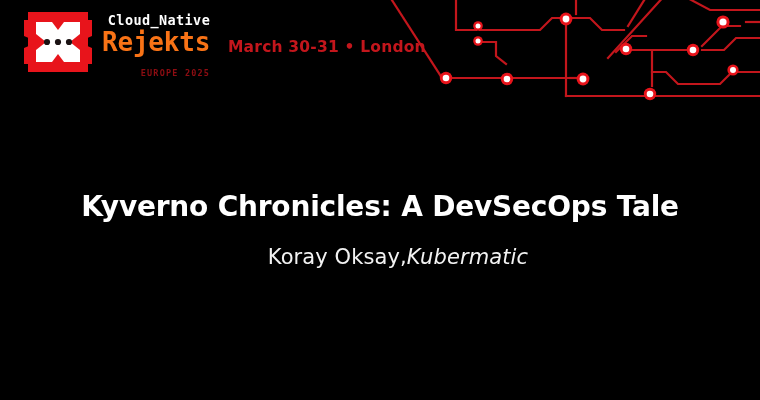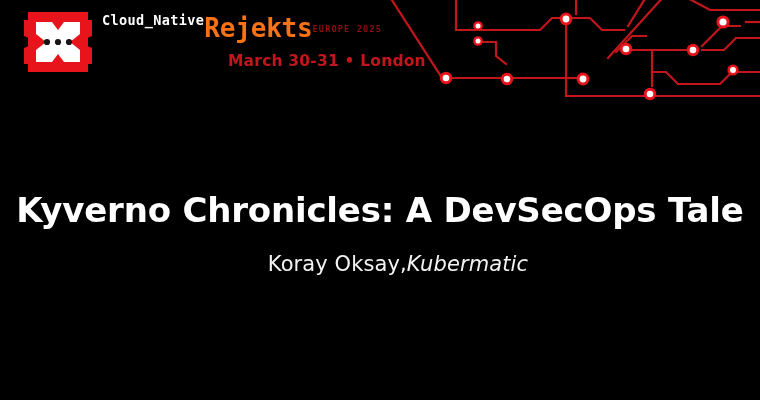--- a/index.html
+++ b/index.html
@@ -30,22 +30,22 @@
     height: 72px;
     flex: 0 0 auto;
     position: relative;
   }
   .brand-logo-mark svg { display: block; }
 
   .brand-wordmark {
     margin-left: 8px;
     padding-top: 5px;
     display: flex;
-    flex-direction: row;
-    align-items: flex-start;
+    flex-direction: column;
+    align-items: flex-end;
   }
   .brand-line-1 {
     color: #ffffff;
     font-family: "DejaVu Sans Mono", "Liberation Mono", monospace;
     font-size: 13.5px;
     font-weight: bold;
     letter-spacing: 0.4px;
     line-height: 1.05;
     white-space: nowrap;
   }
@@ -66,21 +66,21 @@
     font-weight: bold;
     letter-spacing: 1.2px;
     line-height: 1;
     margin-top: 12px;
     white-space: nowrap;
   }
 
   .brand-dateline {
     position: absolute;
     left: 228px;
-    top: 52px;
+    top: 38px;
     color: #c3161c;
     font-family: "DejaVu Sans", "Liberation Sans", sans-serif;
     font-size: 15.5px;
     font-weight: bold;
     letter-spacing: 0.2px;
     white-space: nowrap;
   }
 
   
   .circuit-art {
@@ -97,21 +97,21 @@
   .title-group {
     position: absolute;
     left: 0;
     right: 0;
     top: 190px;
     text-align: center;
   }
   .deck-title {
     color: #ffffff;
     font-family: "DejaVu Sans", "Liberation Sans", sans-serif;
-    font-size: 34px;
+    font-size: 28px;
     font-weight: bold;
     letter-spacing: -0.2px;
     line-height: 1.2;
     margin: 0;
     white-space: nowrap;
   }
   .deck-subtitle {
     margin: 21px 0 0 0;
     color: #f2f2f2;
     font-family: "DejaVu Sans", "Liberation Sans", sans-serif;

